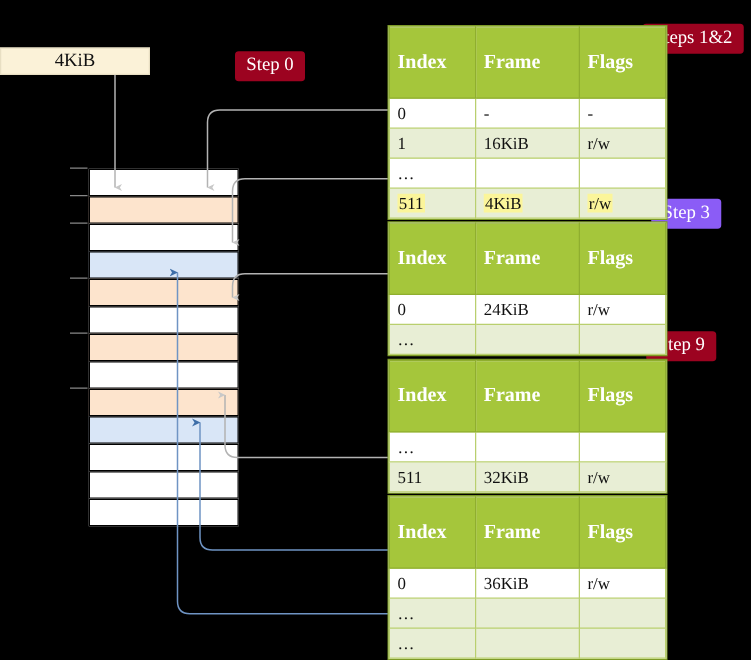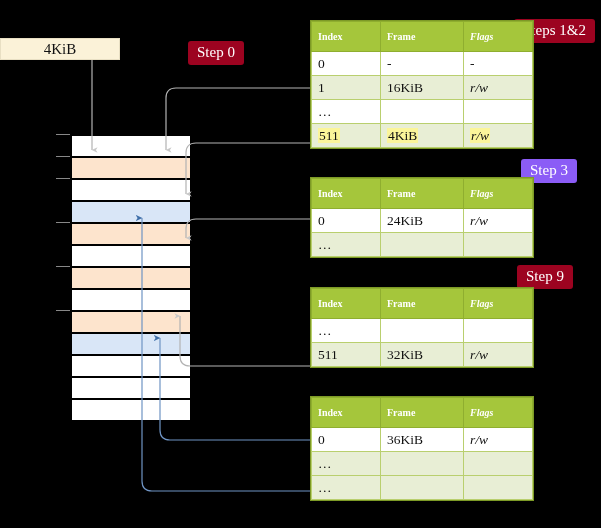--- a/index.html
+++ b/index.html
@@ -72,40 +72,40 @@
     font-size: 13.5px;
     color: #111111;
     table-layout: fixed;
     box-shadow: 0 0 0 1px #7d9a26;
   }
   .pt th {
     background: #a5c63b;
     color: #ffffff;
     font-weight: bold;
     text-align: left;
-    padding: 9px 6px;
+    padding: 19px 6px;
     border: 1px solid #8fae2f;
-    font-size: 10px;
+    font-size: 16px;
     white-space: nowrap;
   }
   .pt td {
     padding: 3px 6px;
     border: 1px solid #b9cf6e;
     white-space: nowrap;
     height: 17px;
   }
   .pt tr.odd td  { background: #ffffff; }
   .pt tr.even td { background: #e8eed5; }
   .pt td .hl {
     background: #fbf59a;
     padding: 0 1px;
   }
   .col-index { width: 56px; }
   .col-frame { width: 70px; }
-  .col-flags { width: 56px; font-style: italic; }
+  .col-flags { width: 56px; }
 
   
   .wires {
     position: absolute;
     left: 0; top: 0;
     width: 601px; height: 528px;
     pointer-events: none;
   }
 </style>
 </head>

